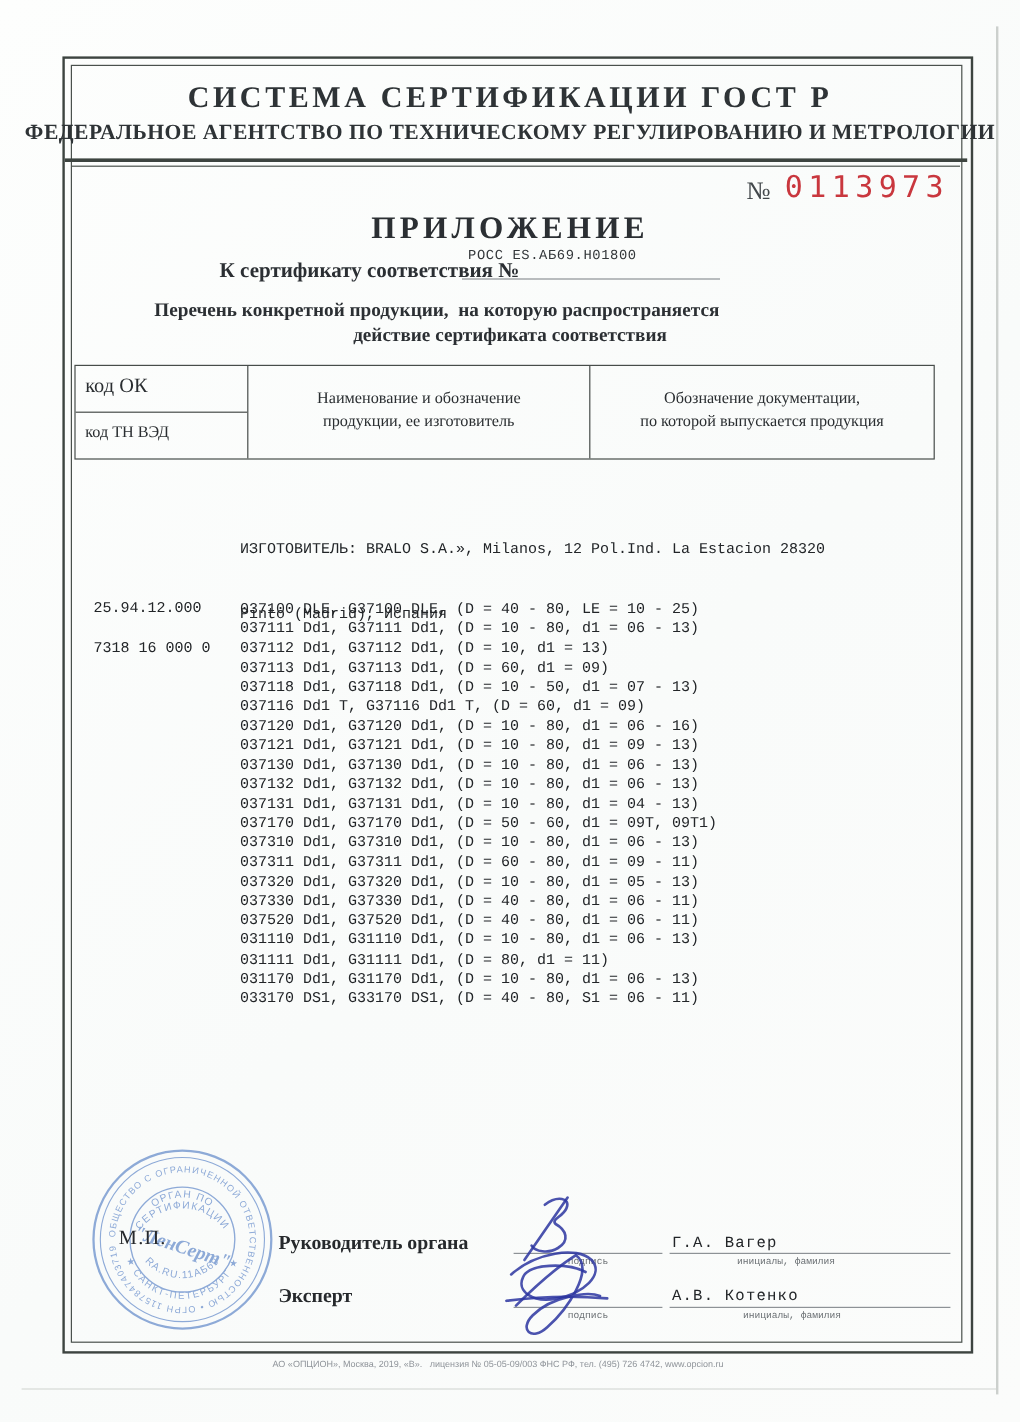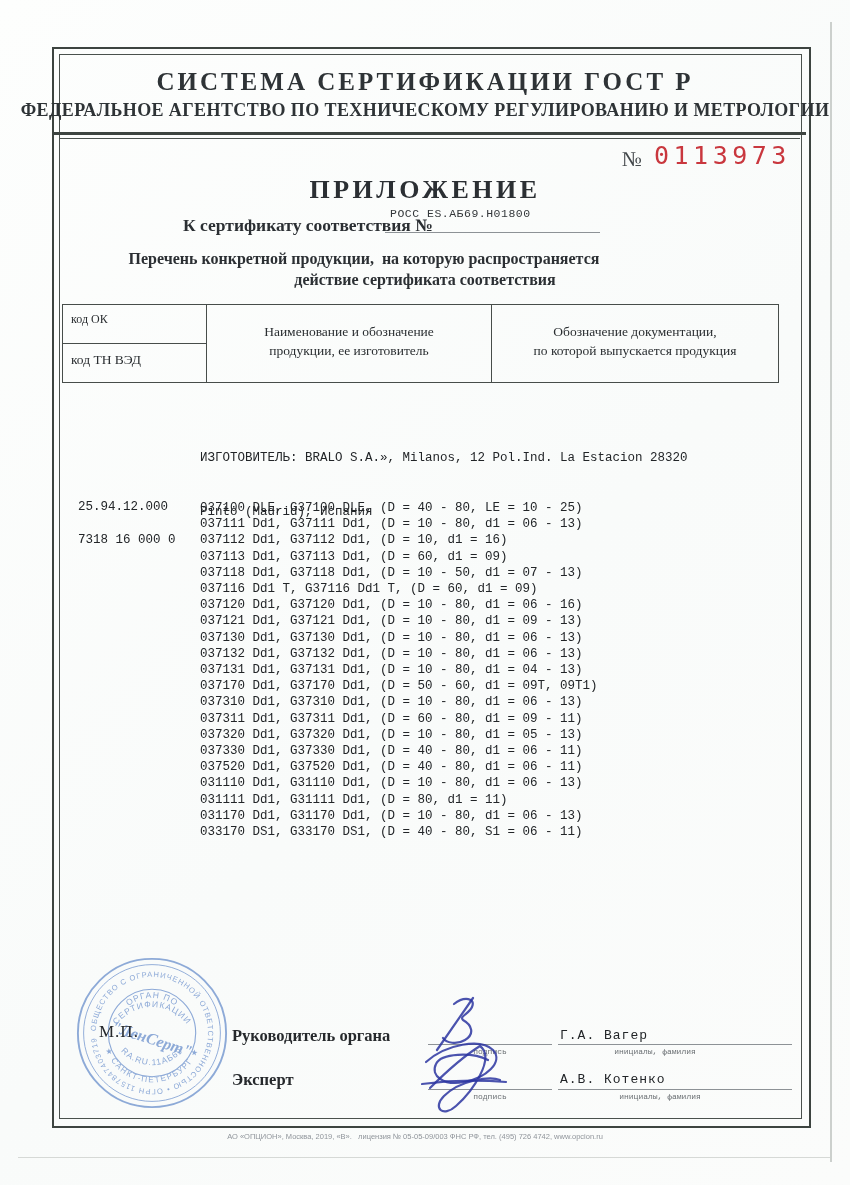--- a/index.html
+++ b/index.html
@@ -24,21 +24,21 @@
   .cert-number{position:absolute;left:390px;top:207px;font-family:"Liberation Mono",monospace;font-size:11.5px;letter-spacing:0.5px;color:#33373a;}
   .cert-underline{position:absolute;left:385px;top:232px;width:215px;height:1px;background:#8d9296;}
 
   .subtitle1{position:absolute;left:0;top:250px;width:728px;text-align:center;font-size:16px;font-weight:bold;white-space:pre-wrap;color:#2b2f33;}
   .subtitle2{position:absolute;left:0;top:271px;width:850px;text-align:center;font-size:16px;font-weight:bold;color:#2b2f33;}
 
   .tbl{position:absolute;left:62px;top:304px;width:715px;height:77px;border:1.3px solid #474d4a;}
   .tbl-v1{position:absolute;left:143px;top:0;width:1px;height:77px;background:#474d4a;}
   .tbl-v2{position:absolute;left:428px;top:0;width:1px;height:77px;background:#474d4a;}
   .tbl-h1{position:absolute;left:0;top:38px;width:143px;height:1px;background:#474d4a;}
-  .tbl-c1a{position:absolute;left:8px;top:7px;font-size:12px;}
+  .tbl-c1a{position:absolute;left:8px;top:7px;font-size:17px;}
   .tbl-c1b{position:absolute;left:8px;top:47px;font-size:13.5px;}
   .tbl-c2{position:absolute;left:144px;top:17px;width:284px;text-align:center;font-size:13.5px;line-height:19px;}
   .tbl-c3{position:absolute;left:429px;top:17px;width:286px;text-align:center;font-size:13.5px;line-height:19px;}
 
   .mono{font-family:"Liberation Mono",monospace;color:#222528;}
   .manu{position:absolute;left:200px;top:413px;font-size:12.5px;line-height:18px;white-space:pre;}
   .code-ok{position:absolute;left:78px;top:500px;font-size:12.5px;}
   .code-tnved{position:absolute;left:78px;top:532.5px;font-size:12.5px;}
   .prod-list{position:absolute;left:200px;top:500px;}
   .prod-line{font-family:"Liberation Mono",monospace;font-size:12.5px;line-height:16.2px;white-space:pre;color:#222528;}
@@ -108,21 +108,21 @@
     <div>ИЗГОТОВИТЕЛЬ: BRALO S.A.», Milanos, 12 Pol.Ind. La Estacion 28320</div>
     <div>Pinto (Madrid), Испания</div>
   </div>
 
   <div class="code-ok mono">25.94.12.000</div>
   <div class="code-tnved mono">7318 16 000 0</div>
 
   <div class="prod-list">
       <div class="prod-line">037100 DLE, G37100 DLE, (D = 40 - 80, LE = 10 - 25)</div>
       <div class="prod-line">037111 Dd1, G37111 Dd1, (D = 10 - 80, d1 = 06 - 13)</div>
-      <div class="prod-line">037112 Dd1, G37112 Dd1, (D = 10, d1 = 16)</div>
+      <div class="prod-line">037112 Dd1, G37112 Dd1, (D = 10, d1 = 13)</div>
       <div class="prod-line">037113 Dd1, G37113 Dd1, (D = 60, d1 = 09)</div>
       <div class="prod-line">037118 Dd1, G37118 Dd1, (D = 10 - 50, d1 = 07 - 13)</div>
       <div class="prod-line">037116 Dd1 T, G37116 Dd1 T, (D = 60, d1 = 09)</div>
       <div class="prod-line">037120 Dd1, G37120 Dd1, (D = 10 - 80, d1 = 06 - 16)</div>
       <div class="prod-line">037121 Dd1, G37121 Dd1, (D = 10 - 80, d1 = 09 - 13)</div>
       <div class="prod-line">037130 Dd1, G37130 Dd1, (D = 10 - 80, d1 = 06 - 13)</div>
       <div class="prod-line">037132 Dd1, G37132 Dd1, (D = 10 - 80, d1 = 06 - 13)</div>
       <div class="prod-line">037131 Dd1, G37131 Dd1, (D = 10 - 80, d1 = 04 - 13)</div>
       <div class="prod-line">037170 Dd1, G37170 Dd1, (D = 50 - 60, d1 = 09T, 09T1)</div>
       <div class="prod-line">037310 Dd1, G37310 Dd1, (D = 10 - 80, d1 = 06 - 13)</div>

